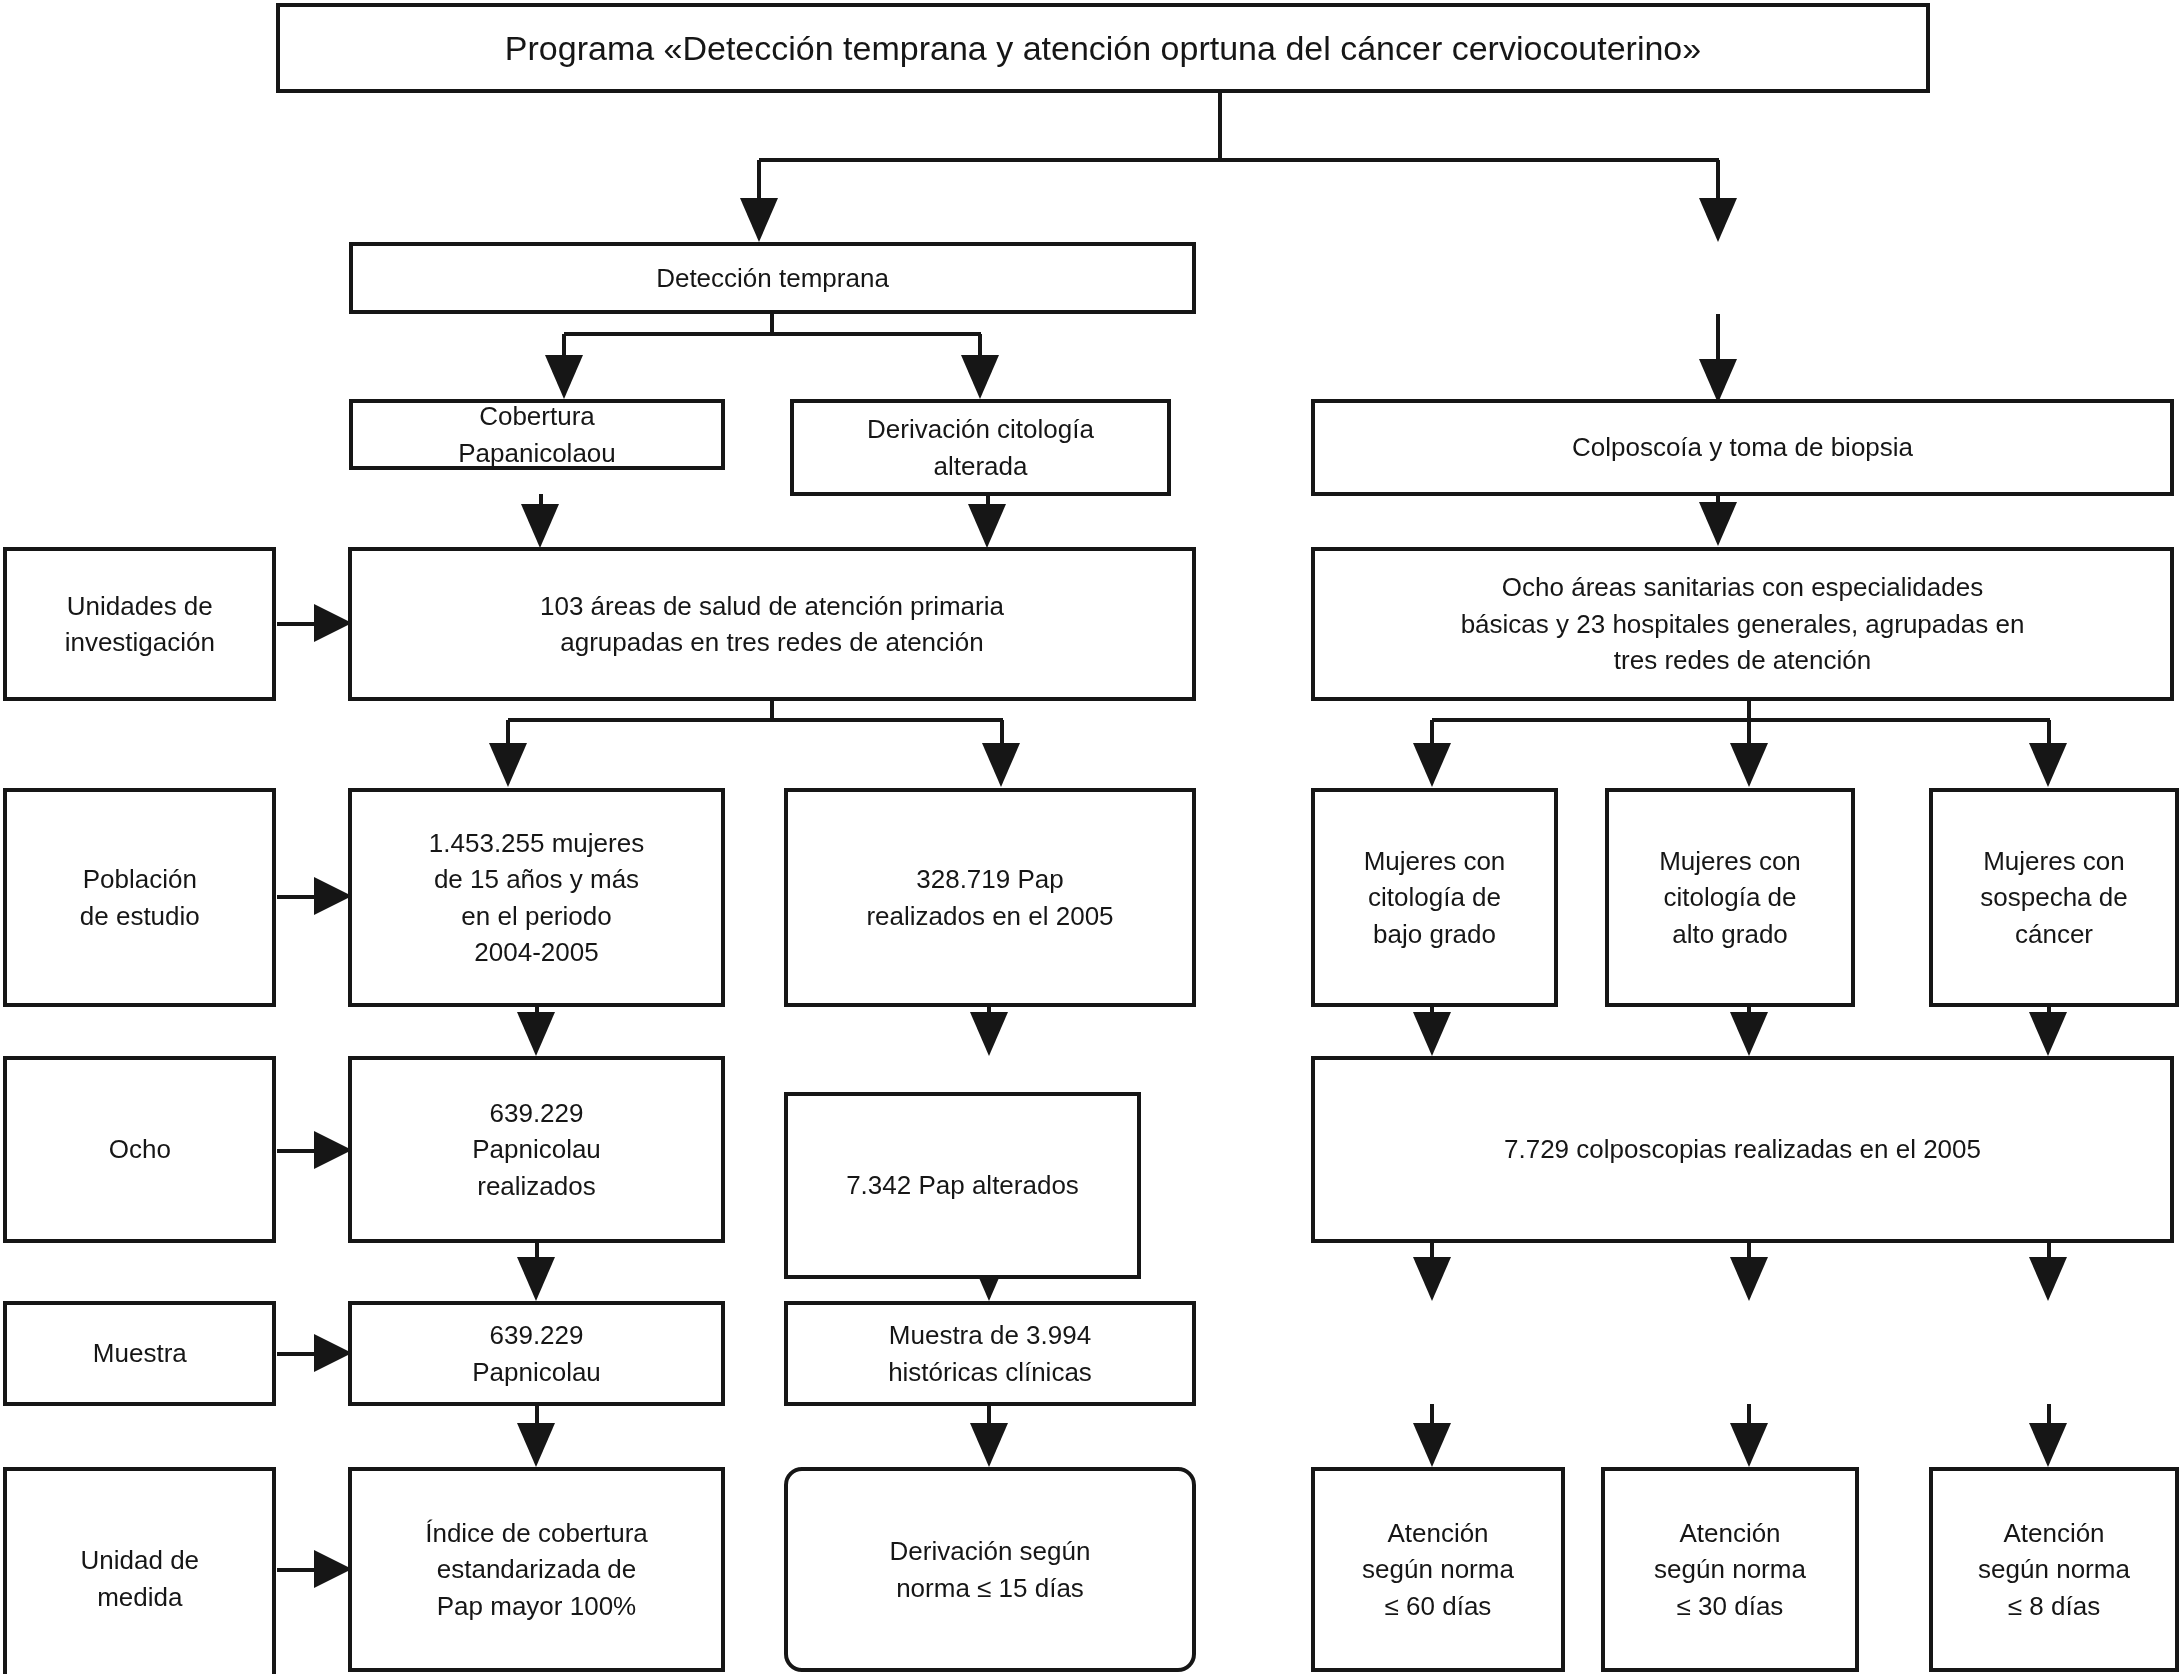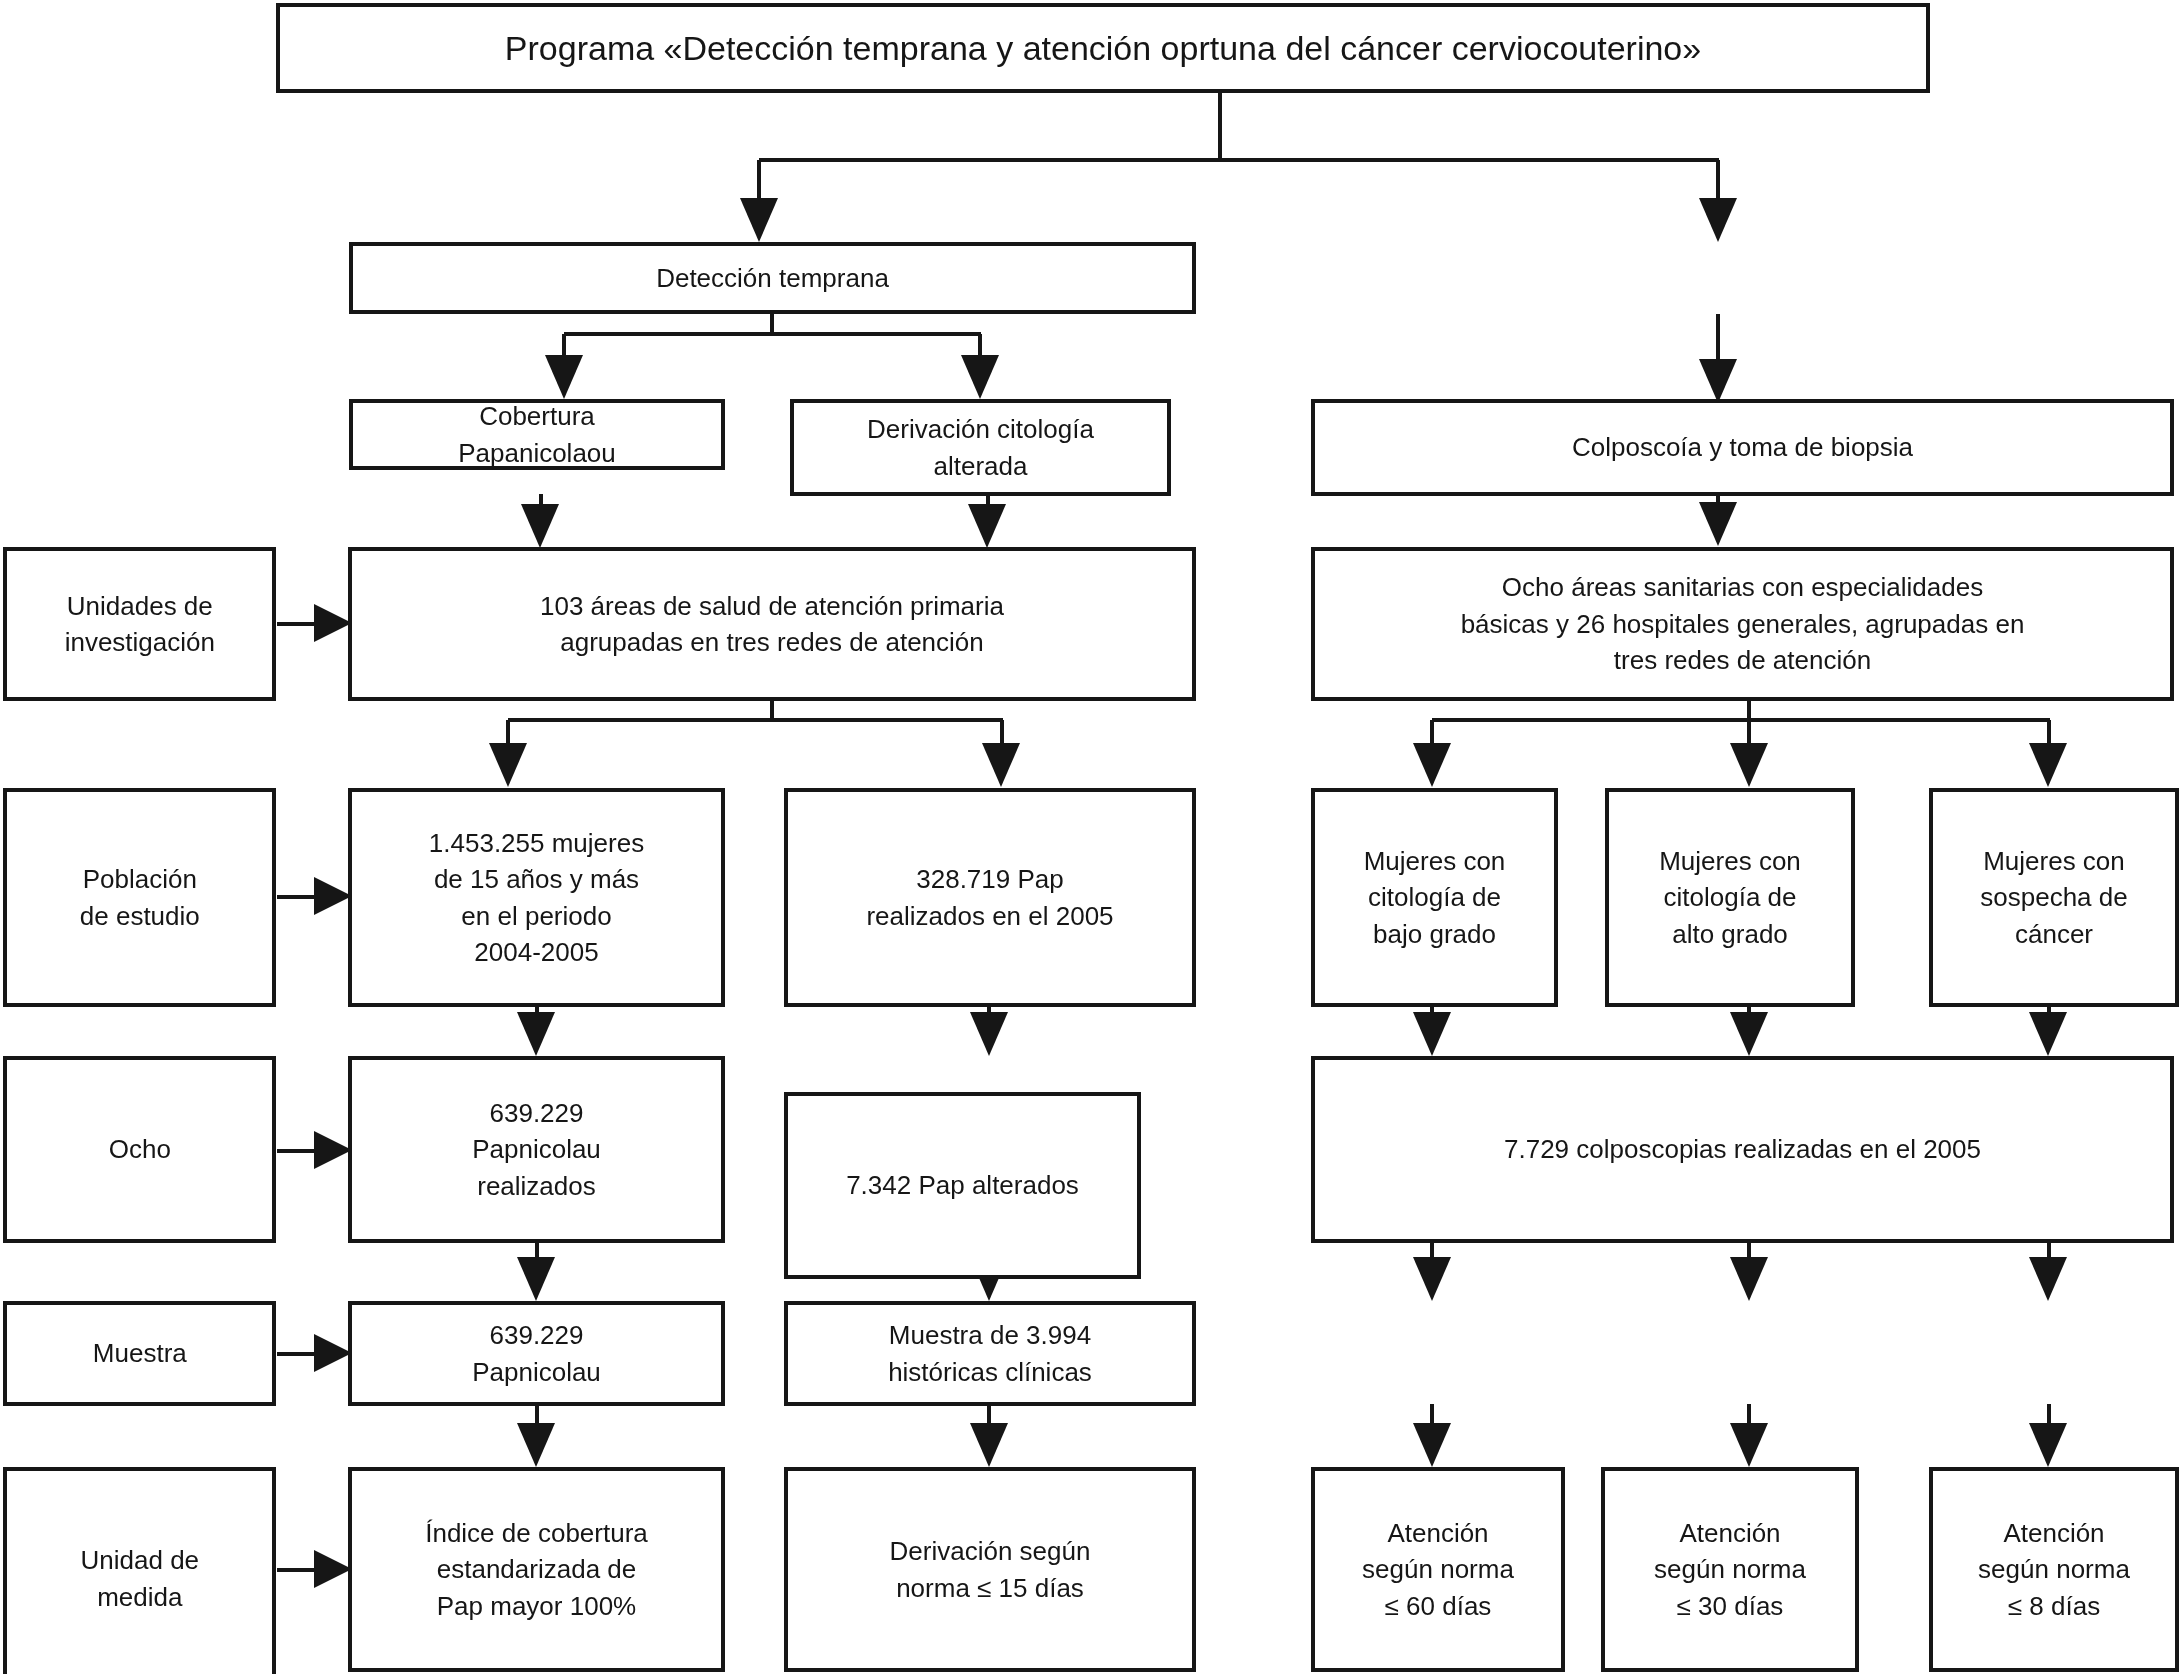--- a/index.html
+++ b/index.html
@@ -131,21 +131,21 @@
 Papanicolaou</div>
   <div class="box" style="left:790px;top:399px;width:381px;height:97px;">Derivación citología
 alterada</div>
   <div class="box" style="left:1311px;top:399px;width:863px;height:97px;text-align:center;">Colposcoía y toma de biopsia</div>
 
   <div class="box" style="left:3.3px;top:547px;width:273px;height:154px;">Unidades de
 investigación</div>
   <div class="box" style="left:348px;top:547px;width:848px;height:154px;">103 áreas de salud de atención primaria
 agrupadas en tres redes de atención</div>
   <div class="box" style="left:1311px;top:547px;width:863px;height:154px;">Ocho áreas sanitarias con especialidades
-básicas y 26 hospitales generales, agrupadas en
+básicas y 23 hospitales generales, agrupadas en
 tres redes de atención</div>
 
   <div class="box" style="left:3.3px;top:788px;width:273px;height:219px;">Población
 de estudio</div>
   <div class="box" style="left:348px;top:788px;width:377px;height:219px;">1.453.255 mujeres
 de 15 años y más
 en el periodo
 2004-2005</div>
   <div class="box" style="left:784px;top:788px;width:412px;height:219px;">328.719 Pap
 realizados en el 2005</div>
@@ -170,21 +170,21 @@
   <div class="box" style="left:348px;top:1301px;width:377px;height:105px;">639.229
 Papnicolau</div>
   <div class="box" style="left:784px;top:1301px;width:412px;height:105px;">Muestra de 3.994
 históricas clínicas</div>
 
   <div class="box" style="left:3.3px;top:1467px;width:273px;height:223px;">Unidad de
 medida</div>
   <div class="box" style="left:348px;top:1467px;width:377px;height:205px;">Índice de cobertura
 estandarizada de
 Pap mayor 100%</div>
-  <div class="box" style="left:784px;top:1467px;width:412px;height:205px;">Derivación según
+  <div class="box" style="left:784px;top:1467px;width:412px;height:205px;border-radius:18px;">Derivación según
 norma ≤ 15 días</div>
   <div class="box" style="left:1311px;top:1467px;width:254px;height:205px;">Atención
 según norma
 ≤ 60 días</div>
   <div class="box" style="left:1601px;top:1467px;width:258px;height:205px;">Atención
 según norma
 ≤ 30 días</div>
   <div class="box" style="left:1929px;top:1467px;width:250px;height:205px;">Atención
 según norma
 ≤ 8 días</div>

